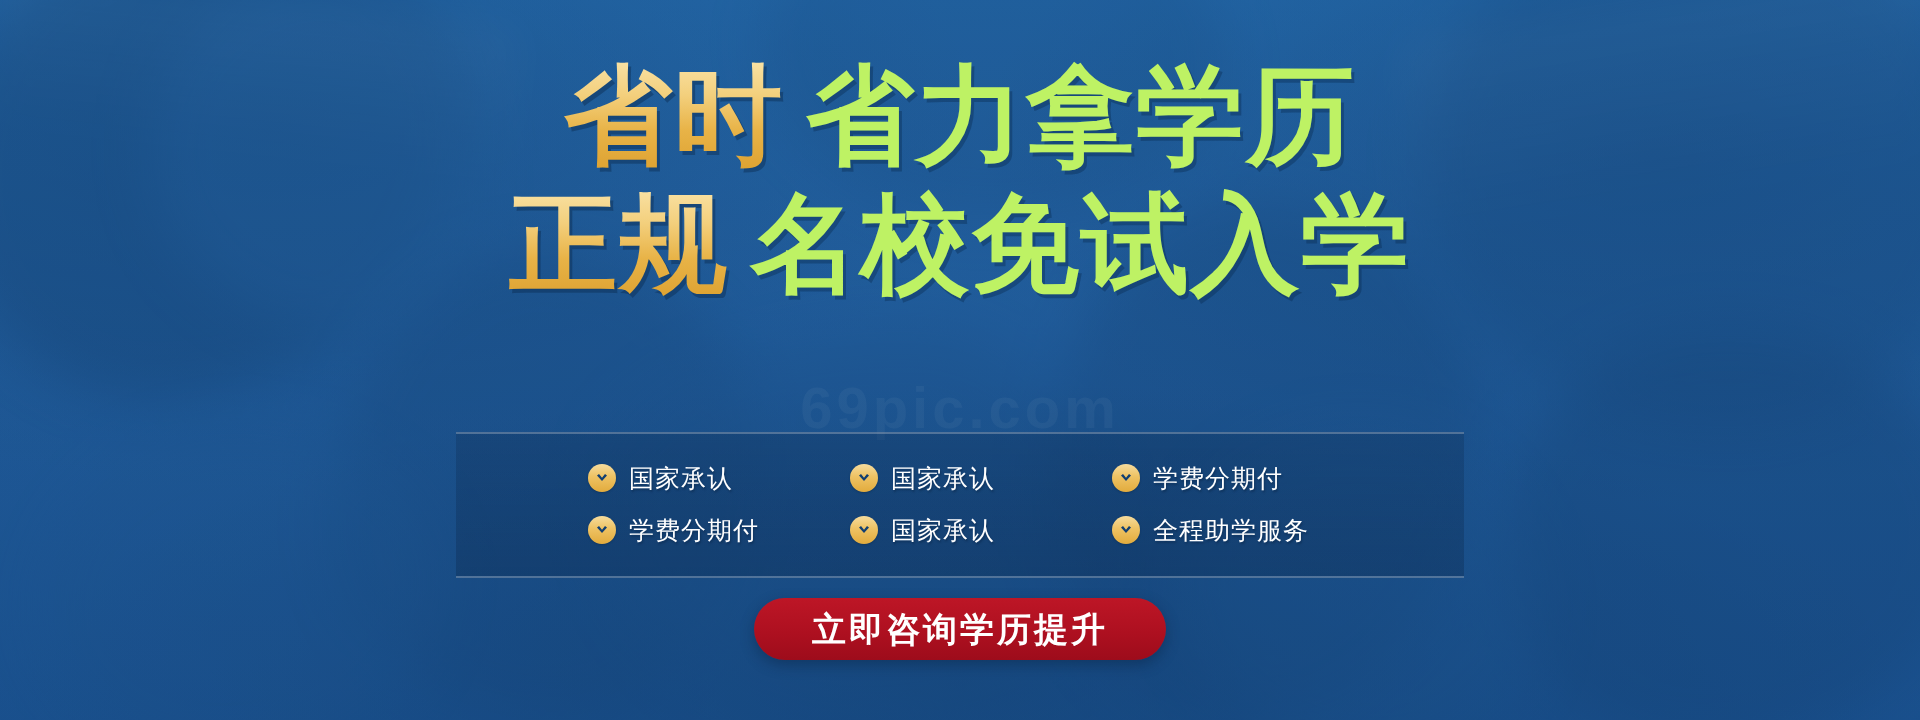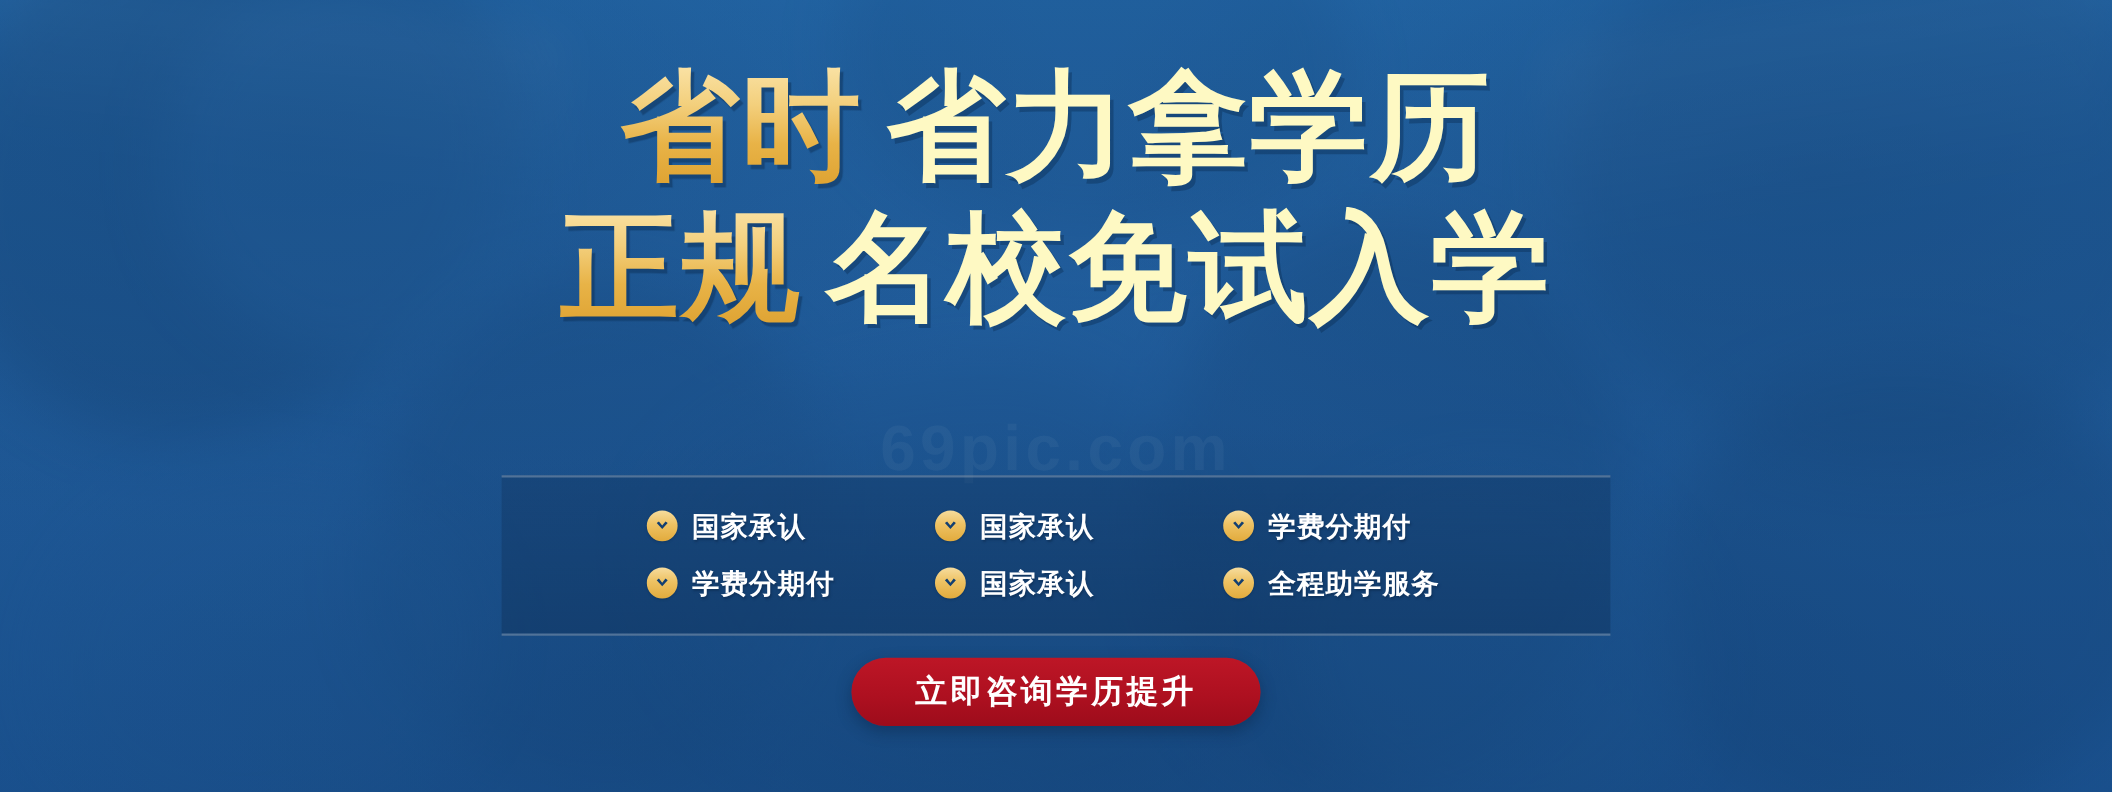--- a/index.html
+++ b/index.html
@@ -104,21 +104,21 @@
   .hl-gold {
     background: linear-gradient(180deg, #fbe6ad 0%, #f3cf7c 34%, #e8b347 62%, #dc9f2d 100%);
     -webkit-background-clip: text;
     background-clip: text;
     color: transparent;
     -webkit-text-fill-color: transparent;
     filter: drop-shadow(3px 4px 0 rgba(10,44,82,0.45));
     padding-right: 22px;
   }
   .hl-white {
-    color: #fef9c3;
+    color: #bef264;
     text-shadow: 3px 4px 0 rgba(10,44,82,0.40);
   }
 
   
   .features {
     position: absolute;
     left: 50%;
     top: 432px;
     transform: translateX(-50%);
     width: 1008px;
@@ -151,21 +151,21 @@
     display: flex;
     align-items: center;
     justify-content: center;
     box-shadow: 0 1px 2px rgba(8,34,64,0.35);
   }
   .check svg { display: block; }
 
   .feat-label {
     color: #ffffff;
     font-size: 25px;
-    font-weight: bold;
+    font-weight: normal;
     letter-spacing: 1px;
     text-shadow: 1px 2px 2px rgba(8,34,64,0.45);
     white-space: nowrap;
   }
 
   
   .cta-wrap {
     position: absolute;
     left: 50%;
     top: 598px;
@@ -174,21 +174,21 @@
   .cta {
     display: block;
     border: none;
     cursor: pointer;
     padding: 0 58px;
     height: 62px;
     line-height: 62px;
     border-radius: 34px;
     background: linear-gradient(180deg, #bd1626 0%, #ae1020 55%, #9d0c1b 100%);
     color: #ffffff;
-    font-size: 29px;
+    font-size: 34px;
     font-weight: bold;
     letter-spacing: 3px;
     font-family: "Liberation Sans", "DejaVu Sans", sans-serif;
     box-shadow: 0 5px 14px rgba(8,30,56,0.38);
     white-space: nowrap;
   }
 </style>
 </head>
 <body>
 

